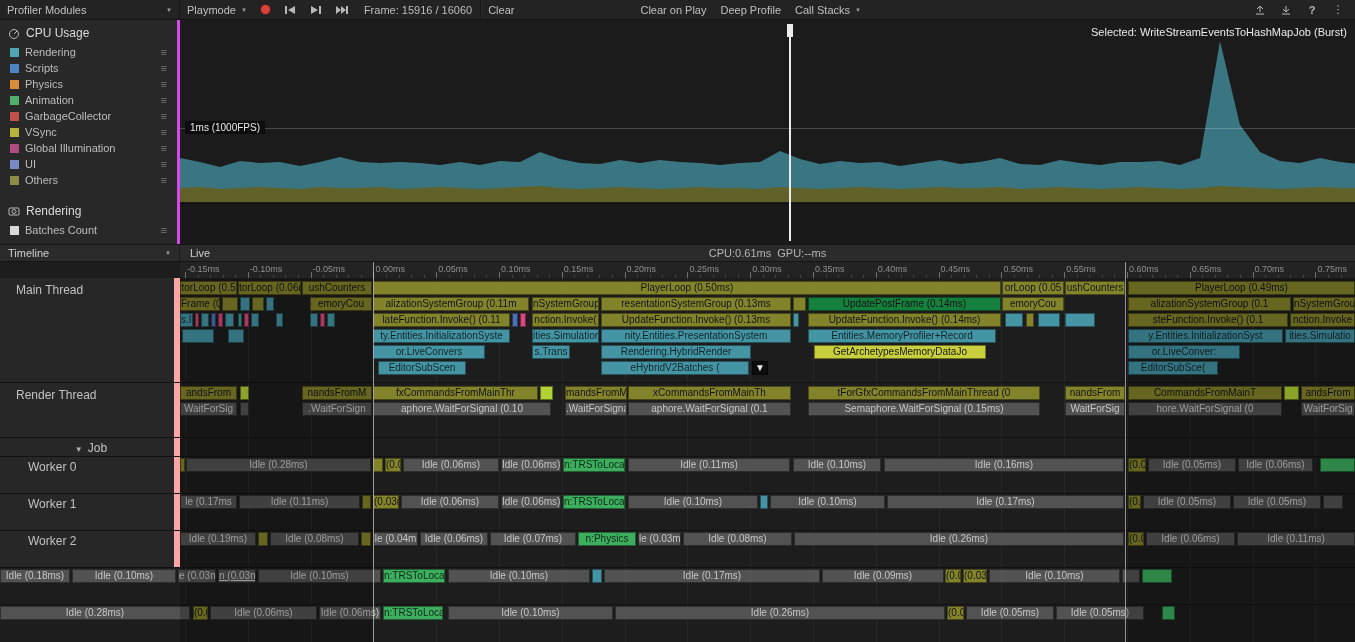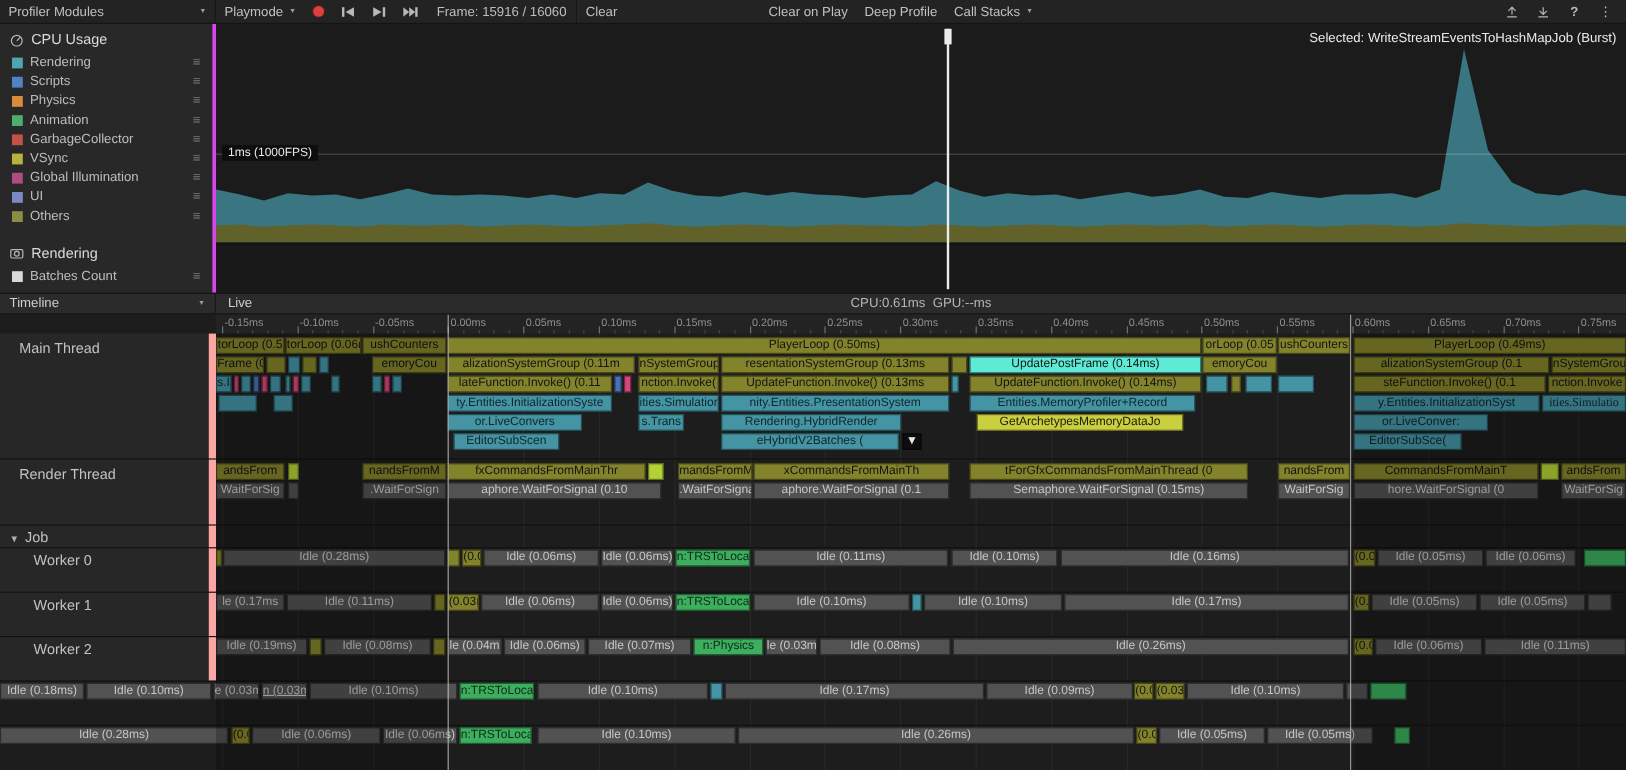--- a/index.html
+++ b/index.html
@@ -375,21 +375,21 @@
           <div class="bar" style="left: 0px; width: 40px; top: 19px; background: rgb(131, 131, 43); color: rgb(20, 20, 20);">Frame (0.</div>
           <div class="bar" style="left: 42px; width: 16px; top: 19px; background: rgb(131, 131, 43); color: rgb(20, 20, 20);"></div>
           <div class="bar" style="left: 60px; width: 10px; top: 19px; background: rgb(68, 148, 164); color: rgb(16, 38, 42);"></div>
           <div class="bar" style="left: 72px; width: 12px; top: 19px; background: rgb(131, 131, 43); color: rgb(20, 20, 20);"></div>
           <div class="bar" style="left: 86px; width: 8px; top: 19px; background: rgb(68, 148, 164); color: rgb(16, 38, 42);"></div>
           <div class="bar" style="left: 130px; width: 62px; top: 19px; background: rgb(131, 131, 43); color: rgb(20, 20, 20);">emoryCou</div>
           <div class="bar" style="left: 193px; width: 156px; top: 19px; background: rgb(131, 131, 43); color: rgb(20, 20, 20);">alizationSystemGroup (0.11m</div>
           <div class="bar" style="left: 352px; width: 67px; top: 19px; background: rgb(131, 131, 43); color: rgb(20, 20, 20);">nSystemGroup</div>
           <div class="bar" style="left: 421px; width: 190px; top: 19px; background: rgb(131, 131, 43); color: rgb(20, 20, 20);">resentationSystemGroup (0.13ms</div>
           <div class="bar" style="left: 613px; width: 13px; top: 19px; background: rgb(131, 131, 43); color: rgb(20, 20, 20);"></div>
-          <div class="bar" style="left: 628px; width: 193px; top: 19px; background: #5eead4; color: rgb(20, 20, 20);">UpdatePostFrame (0.14ms)</div>
+          <div class="bar" style="left: 628px; width: 193px; top: 19px; background: #15803d; color: rgb(20, 20, 20);">UpdatePostFrame (0.14ms)</div>
           <div class="bar" style="left: 822px; width: 62px; top: 19px; background: rgb(131, 131, 43); color: rgb(20, 20, 20);">emoryCou</div>
           <div class="bar" style="left: 948px; width: 163px; top: 19px; background: rgb(131, 131, 43); color: rgb(20, 20, 20);">alizationSystemGroup (0.1</div>
           <div class="bar" style="left: 1113px; width: 62px; top: 19px; background: rgb(131, 131, 43); color: rgb(20, 20, 20);">nSystemGrou</div>
           <div class="bar" style="left: 0px; width: 13px; top: 35px; background: rgb(68, 148, 164); color: rgb(16, 38, 42);">s.Inv</div>
           <div class="bar" style="left: 15px; width: 4px; top: 35px; background: rgb(214, 72, 124); color: rgb(42, 13, 24);"></div>
           <div class="bar" style="left: 21px; width: 8px; top: 35px; background: rgb(68, 148, 164); color: rgb(16, 38, 42);"></div>
           <div class="bar" style="left: 31px; width: 5px; top: 35px; background: rgb(74, 111, 181); color: rgb(14, 21, 38);"></div>
           <div class="bar" style="left: 38px; width: 5px; top: 35px; background: rgb(214, 72, 124); color: rgb(42, 13, 24);"></div>
           <div class="bar" style="left: 45px; width: 9px; top: 35px; background: rgb(68, 148, 164); color: rgb(16, 38, 42);"></div>
           <div class="bar" style="left: 58px; width: 4px; top: 35px; background: rgb(68, 148, 164); color: rgb(16, 38, 42);"></div>
@@ -412,21 +412,21 @@
           <div class="bar" style="left: 885px; width: 30px; top: 35px; background: rgb(68, 148, 164); color: rgb(16, 38, 42);"></div>
           <div class="bar" style="left: 948px; width: 160px; top: 35px; background: rgb(131, 131, 43); color: rgb(20, 20, 20);">steFunction.Invoke() (0.1</div>
           <div class="bar" style="left: 1110px; width: 65px; top: 35px; background: rgb(131, 131, 43); color: rgb(20, 20, 20);">nction.Invoke</div>
           <div class="bar" style="left: 2px; width: 32px; top: 51px; background: rgb(68, 148, 164); color: rgb(16, 38, 42);"></div>
           <div class="bar" style="left: 48px; width: 16px; top: 51px; background: rgb(68, 148, 164); color: rgb(16, 38, 42);"></div>
           <div class="bar" style="left: 193px; width: 137px; top: 51px; background: rgb(68, 148, 164); color: rgb(16, 38, 42);">ty.Entities.InitializationSyste</div>
           <div class="bar" style="left: 352px; width: 67px; top: 51px; background: rgb(68, 148, 164); color: rgb(16, 38, 42);">ities.Simulation</div>
           <div class="bar" style="left: 421px; width: 190px; top: 51px; background: rgb(68, 148, 164); color: rgb(16, 38, 42);">nity.Entities.PresentationSystem</div>
           <div class="bar" style="left: 628px; width: 188px; top: 51px; background: rgb(68, 148, 164); color: rgb(16, 38, 42);">Entities.MemoryProfiler+Record</div>
           <div class="bar" style="left: 948px; width: 155px; top: 51px; background: rgb(68, 148, 164); color: rgb(16, 38, 42);">y.Entities.InitializationSyst</div>
-          <div class="bar" style="left: 1105px; width: 70px; top: 51px; background: rgb(68, 148, 164); color: rgb(16, 38, 42); font-family: Liberation Serif, serif;">ities.Simulatio</div>
+          <div class="bar" style="left: 1105px; width: 70px; top: 51px; background: rgb(68, 148, 164); color: rgb(16, 38, 42);">ities.Simulatio</div>
           <div class="bar" style="left: 193px; width: 112px; top: 67px; background: rgb(68, 148, 164); color: rgb(16, 38, 42);">or.LiveConvers</div>
           <div class="bar" style="left: 352px; width: 38px; top: 67px; background: rgb(68, 148, 164); color: rgb(16, 38, 42);">s.Trans</div>
           <div class="bar" style="left: 421px; width: 150px; top: 67px; background: rgb(68, 148, 164); color: rgb(16, 38, 42);">Rendering.HybridRender</div>
           <div class="bar" style="left: 634px; width: 172px; top: 67px; background: rgb(201, 207, 62); color: rgb(32, 32, 10);">GetArchetypesMemoryDataJo</div>
           <div class="bar" style="left: 948px; width: 112px; top: 67px; background: rgb(68, 148, 164); color: rgb(16, 38, 42);">or.LiveConver:</div>
           <div class="bar" style="left: 198px; width: 88px; top: 83px; background: rgb(68, 148, 164); color: rgb(16, 38, 42);">EditorSubScen</div>
           <div class="bar" style="left: 421px; width: 148px; top: 83px; background: rgb(68, 148, 164); color: rgb(16, 38, 42);">eHybridV2Batches (</div>
           <div class="bar" style="left: 572px; width: 16px; top: 83px; background: rgb(13, 13, 13); color: rgb(232, 232, 232);">▼</div>
           <div class="bar" style="left: 948px; width: 90px; top: 83px; background: rgb(68, 148, 164); color: rgb(16, 38, 42);">EditorSubSce(</div>
         </div>
@@ -452,21 +452,21 @@
           <div class="bar" style="left: 193px; width: 178px; top: 19px; background: rgb(82, 82, 82); color: rgb(198, 198, 198);">aphore.WaitForSignal (0.10</div>
           <div class="bar" style="left: 385px; width: 62px; top: 19px; background: rgb(82, 82, 82); color: rgb(198, 198, 198);">.WaitForSigna</div>
           <div class="bar" style="left: 448px; width: 163px; top: 19px; background: rgb(82, 82, 82); color: rgb(198, 198, 198);">aphore.WaitForSignal (0.1</div>
           <div class="bar" style="left: 628px; width: 232px; top: 19px; background: rgb(82, 82, 82); color: rgb(198, 198, 198);">Semaphore.WaitForSignal (0.15ms)</div>
           <div class="bar" style="left: 885px; width: 60px; top: 19px; background: rgb(82, 82, 82); color: rgb(198, 198, 198);">WaitForSig</div>
           <div class="bar" style="left: 948px; width: 154px; top: 19px; background: rgb(82, 82, 82); color: rgb(198, 198, 198);">hore.WaitForSignal (0</div>
           <div class="bar" style="left: 1121px; width: 54px; top: 19px; background: rgb(82, 82, 82); color: rgb(198, 198, 198);">WaitForSig</div>
         </div>
       </div>
       <div class="track" style="height: 19px;">
-        <div class="t-label" style="padding-top: 3px; padding-left: 8px;"><span class="fold">▼</span><span>Job</span></div>
+        <div class="t-label" style="padding-top: 3px; padding-left: 8px; text-align: center;"><span class="fold">▼</span><span>Job</span></div>
         <div class="t-body"></div>
       </div>
       <div class="track" style="height: 37px;">
         <div class="t-label" style="padding-top: 3px; padding-left: 28px;"><span>Worker 0</span></div>
         <div class="t-body">
           <div class="bar" style="left: 0px; width: 5px; top: 1px; background: rgb(131, 131, 43); color: rgb(20, 20, 20);"></div>
           <div class="bar" style="left: 6px; width: 185px; top: 1px; background: rgb(82, 82, 82); color: rgb(198, 198, 198);">Idle (0.28ms)</div>
           <div class="bar" style="left: 193px; width: 10px; top: 1px; background: rgb(131, 131, 43); color: rgb(20, 20, 20);"></div>
           <div class="bar" style="left: 205px; width: 16px; top: 1px; background: rgb(131, 131, 43); color: rgb(20, 20, 20);">(0.02</div>
           <div class="bar" style="left: 223px; width: 96px; top: 1px; background: rgb(82, 82, 82); color: rgb(198, 198, 198);">Idle (0.06ms)</div>

